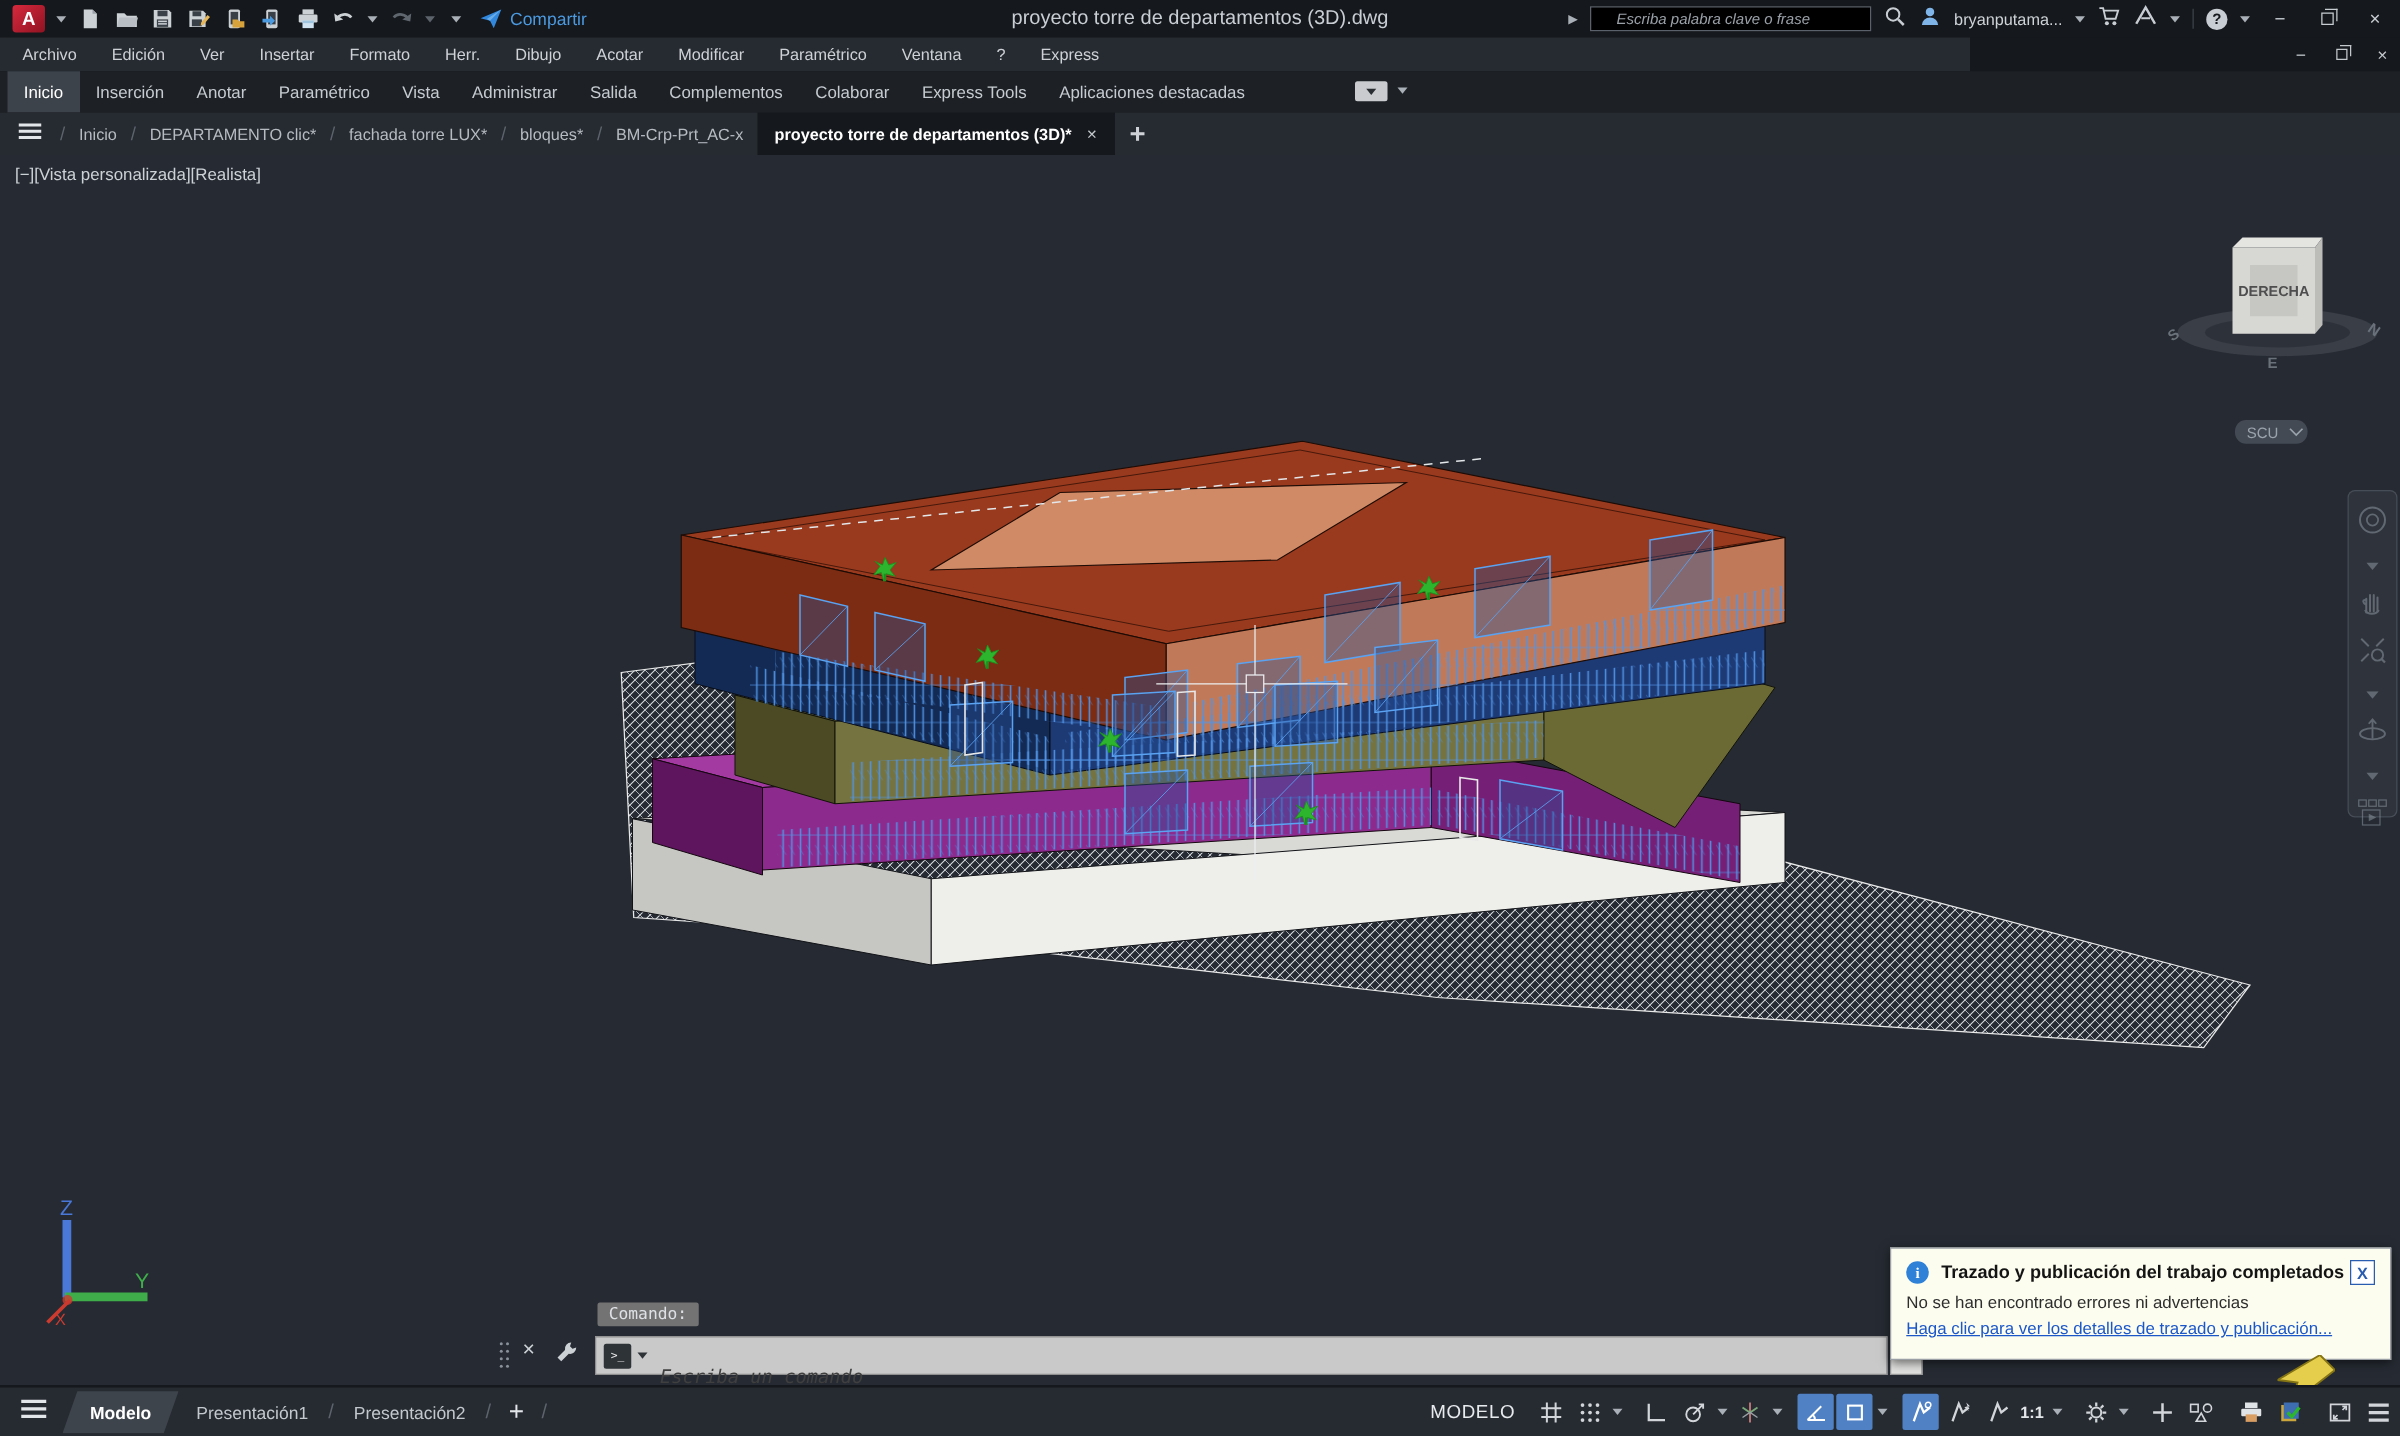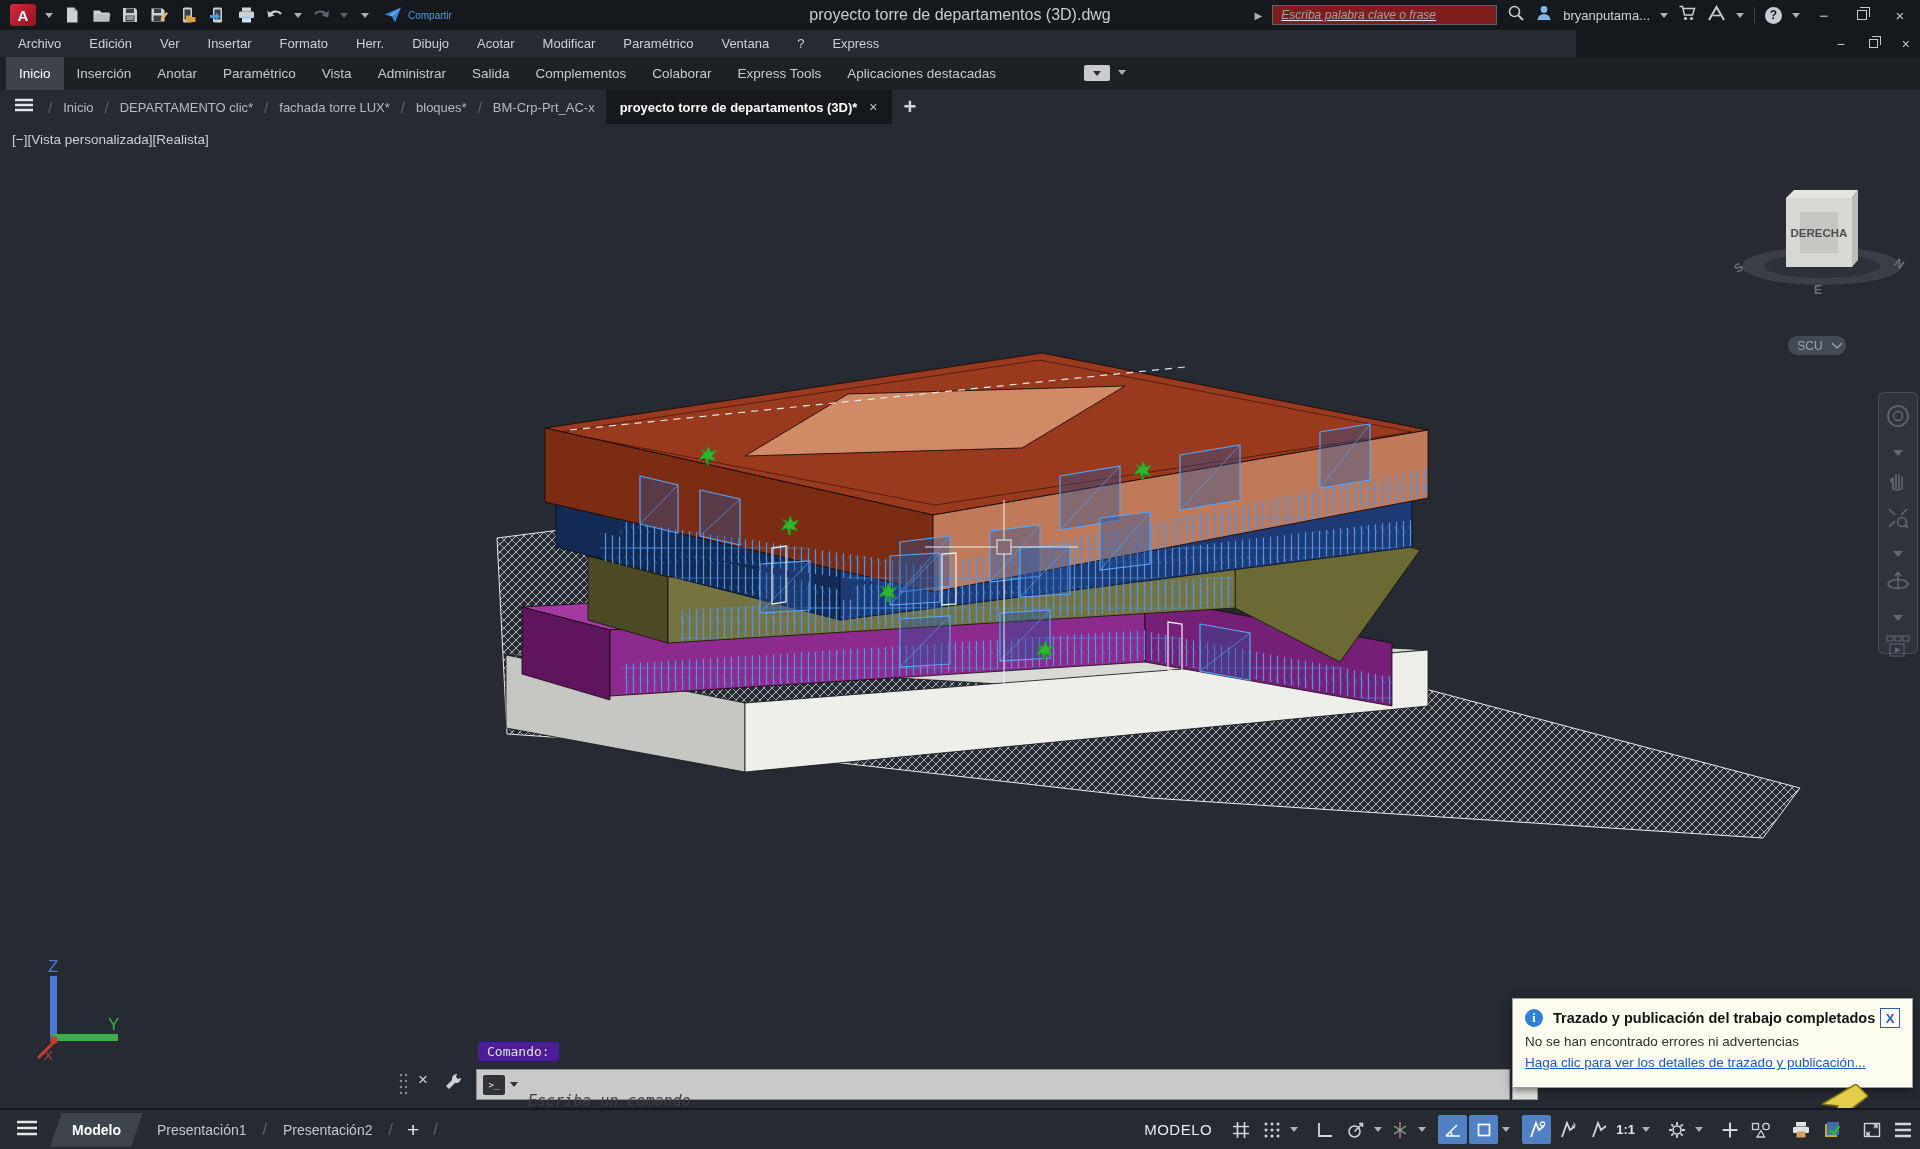--- a/index.html
+++ b/index.html
@@ -10,26 +10,26 @@
   
   #titlebar { left:0; top:0; width:1920px; height:30px; background:#15181d; }
   #qat { left:10px; top:0; height:30px; display:flex; align-items:center; gap:9px; position:absolute; }
   .acad-logo { width:26px; height:22px; border-radius:3px;
     background:linear-gradient(135deg,#d8293d,#8f1322); color:#fff; font-weight:bold;
     font-size:15px; display:flex; align-items:center; justify-content:center; }
   .caret { width:0; height:0; border-left:4px solid transparent; border-right:4px solid transparent;
     border-top:5px solid #aab0b7; display:inline-block; }
   .caret.dim { border-top-color:#5c636b; }
   .tbico { width:20px; height:20px; display:flex; align-items:center; justify-content:center; }
-  .share { display:flex; align-items:center; gap:6px; color:#4b9ae0; font-size:10px; margin-left:6px; }
+  .share { display:flex; align-items:center; gap:6px; color:#4b9ae0; font-size:14px; margin-left:6px; }
   #doctitle { left:0; top:0; width:1920px; height:30px; text-align:center; line-height:30px;
     color:#c9ced4; font-size:16px; pointer-events:none; }
   #tb-right { right:6px; top:0; height:30px; display:flex; align-items:center; gap:10px; position:absolute; }
-  #searchbox { width:225px; height:20px; background:#7f1d1d; border:1px solid #5a616a;
-    color:#e3e6ea; font-size:12px; font-style:italic; padding:0 8px; outline:none;text-decoration:underline; }
+  #searchbox { width:225px; height:20px; background:#000000; border:1px solid #5a616a;
+    color:#e3e6ea; font-size:12px; font-style:italic; padding:0 20px; outline:none; }
   #searchbox::placeholder { color:#9aa1a9; }
   .winbtn { width:28px; height:30px; display:flex; align-items:center; justify-content:center;
     color:#c8cdd3; font-size:15px; }
   .restore-glyph { width:10px; height:10px; border:1px solid #c8cdd3; position:relative; }
   .restore-glyph:before { content:""; position:absolute; left:2px; top:-4px; width:9px; height:9px;
     border:1px solid #c8cdd3; border-left:none; border-bottom:none; }
   .username { color:#ced3d8; font-size:13px; }
   .vsep { width:1px; height:16px; background:#3c434b; }
   .helpcirc { width:17px; height:17px; border-radius:50%; background:#c8cdd3; color:#15181d;
     font-size:12px; font-weight:bold; display:flex; align-items:center; justify-content:center; }
@@ -70,21 +70,21 @@
   #vplabel { position:absolute; left:12px; top:8px; color:#ccd1d6; font-size:13.5px; }
   #modelsvg { position:absolute; left:0; top:0; }
 
   
   #navbar { position:absolute; left:1878px; top:268px; width:40px; height:262px;
     background:rgba(130,140,152,0.10); border:1px solid rgba(160,170,182,0.22); border-radius:6px;
     display:flex; flex-direction:column; align-items:center; padding-top:10px; gap:9px; }
   .navico { opacity:0.55; }
 
   
-  #cmdtag { position:absolute; left:478px; top:918px; background:#4c1d95; color:#dde0e4;
+  #cmdtag { position:absolute; left:478px; top:918px; background:#737373; color:#dde0e4;
     font-family:"DejaVu Sans Mono", monospace; font-size:13px; padding:2px 9px; border-radius:2px; }
   #cmd-grip { position:absolute; left:398px; top:948px; }
   #cmd-close { position:absolute; left:418px; top:946px; color:#ccd1d6; font-size:17px; }
   #cmd-wrench { position:absolute; left:444px; top:948px; }
   #cmdbar { position:absolute; left:476px; top:945px; width:1034px; height:31px; background:#c9c9c9;
     border:1px solid #8f8f8f; display:flex; align-items:center; padding:0 6px; }
   .cmd-promptico { width:22px; height:20px; background:#2e3338; border-radius:2px; color:#e8e8e8;
     font-family:"DejaVu Sans Mono", monospace; font-size:9px; display:flex; align-items:center;
     justify-content:center; }
   .cmd-caret { width:0; height:0; border-left:4px solid transparent; border-right:4px solid transparent;

